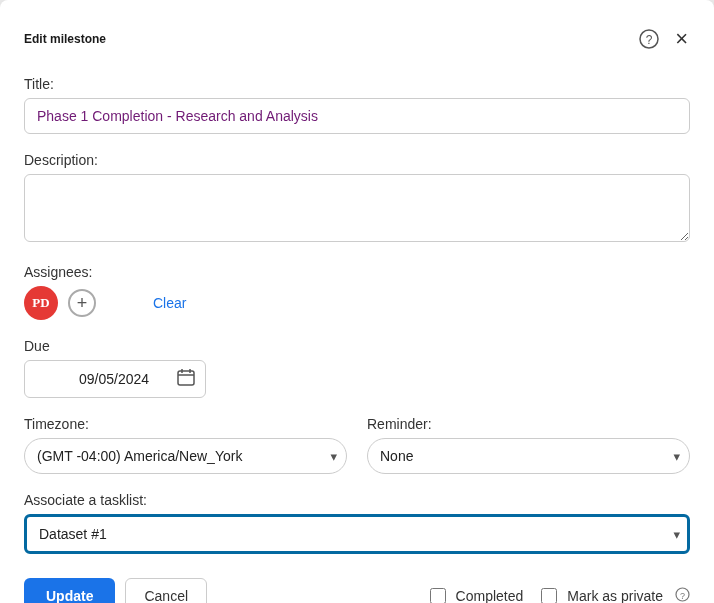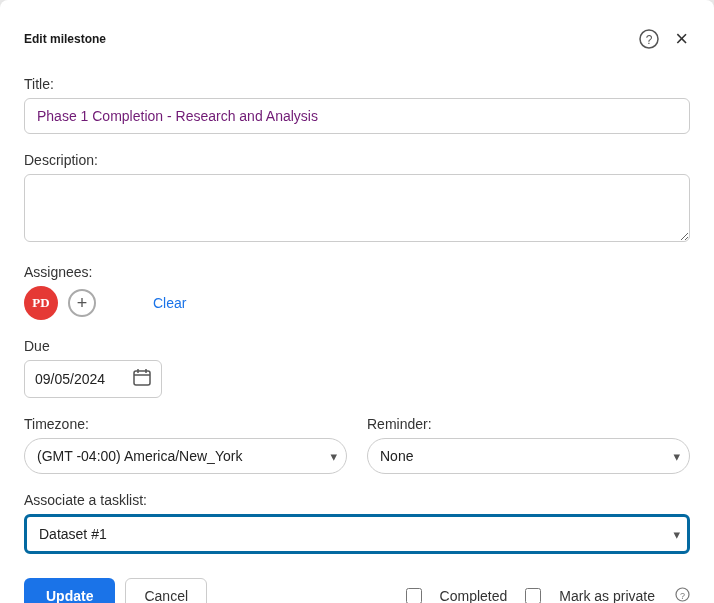--- a/index.html
+++ b/index.html
@@ -144,20 +144,21 @@
       gap: 8px;
       background: #fff;
     }
 
     .date-input-wrapper input[type="text"] {
       border: none;
       outline: none;
       font-size: 14px;
       color: #222;
       width: 90px;
+      margin-left: 44px;
     }
 
     .cal-icon {
       color: #555;
       font-size: 16px;
       cursor: pointer;
     }
 
     .two-col {
       display: grid;
@@ -260,21 +261,21 @@
 
     .footer-right {
       display: flex;
       align-items: center;
       gap: 18px;
     }
 
     .checkbox-label {
       display: flex;
       align-items: center;
-      gap: 18px;
+      gap: 10px;
       font-size: 14px;
       color: #333;
       cursor: pointer;
     }
 
     .checkbox-label input[type="checkbox"] {
       width: 16px;
       height: 16px;
       cursor: pointer;
       accent-color: #1a73e8;

